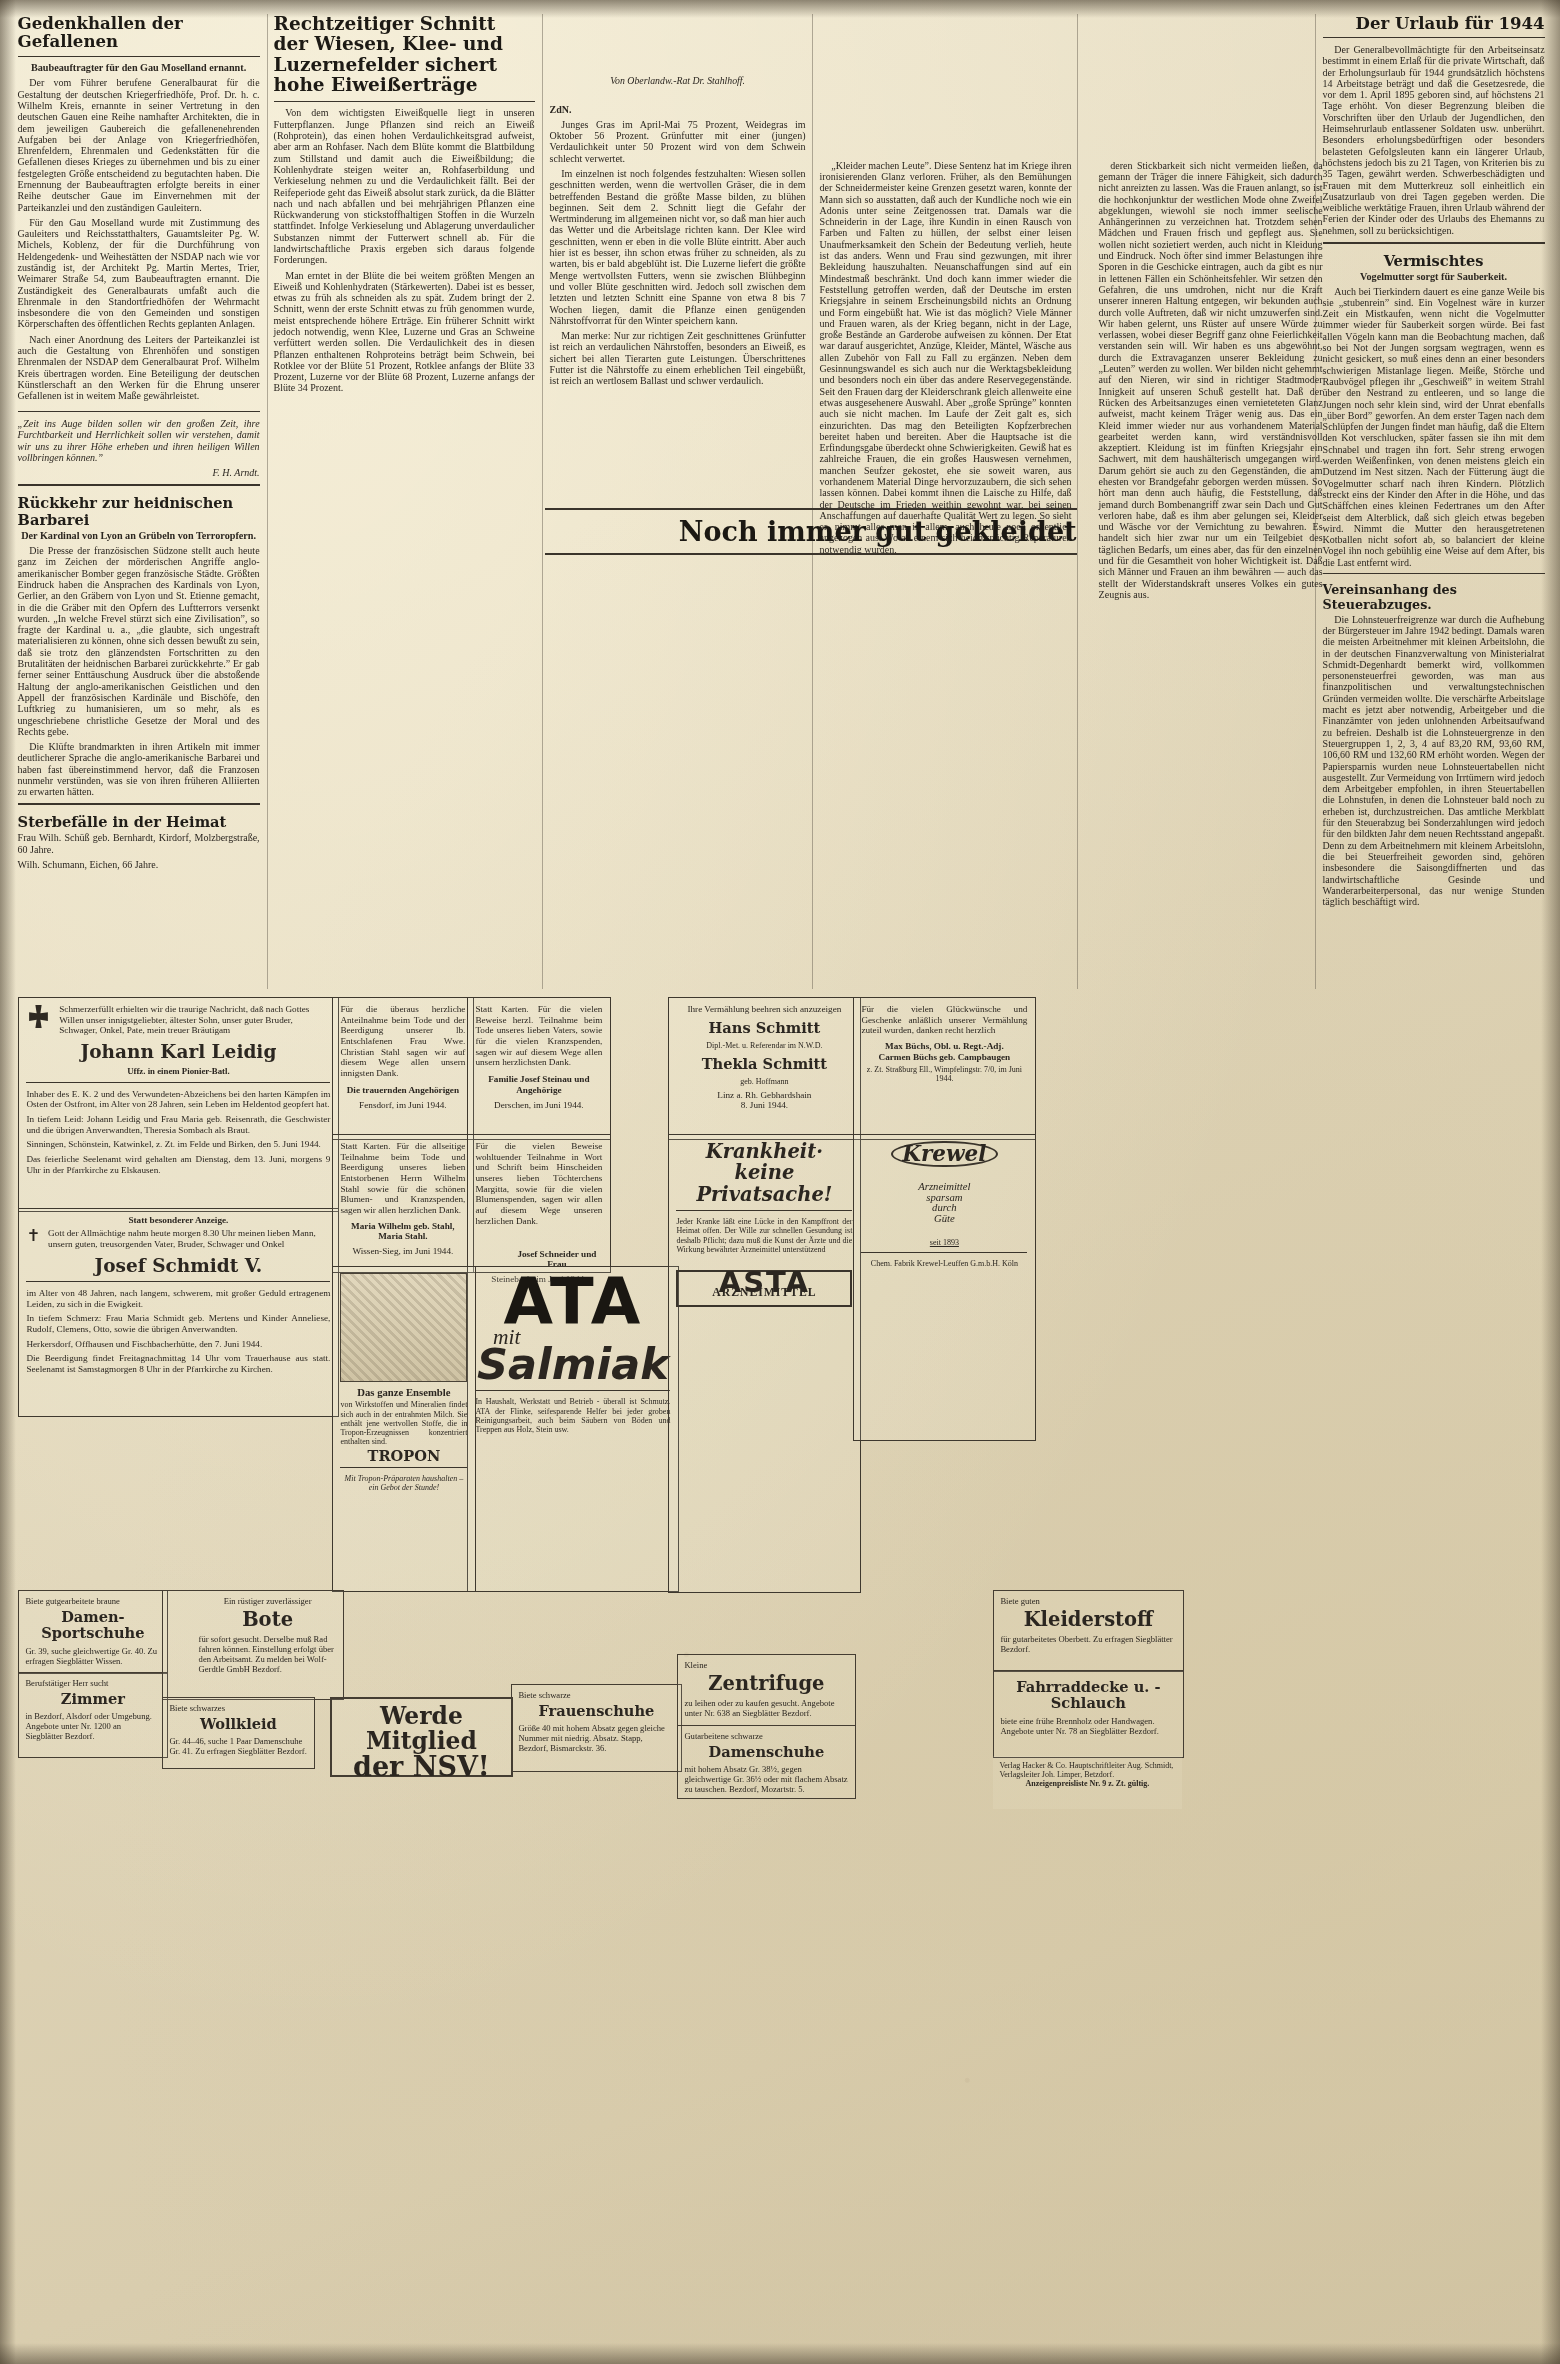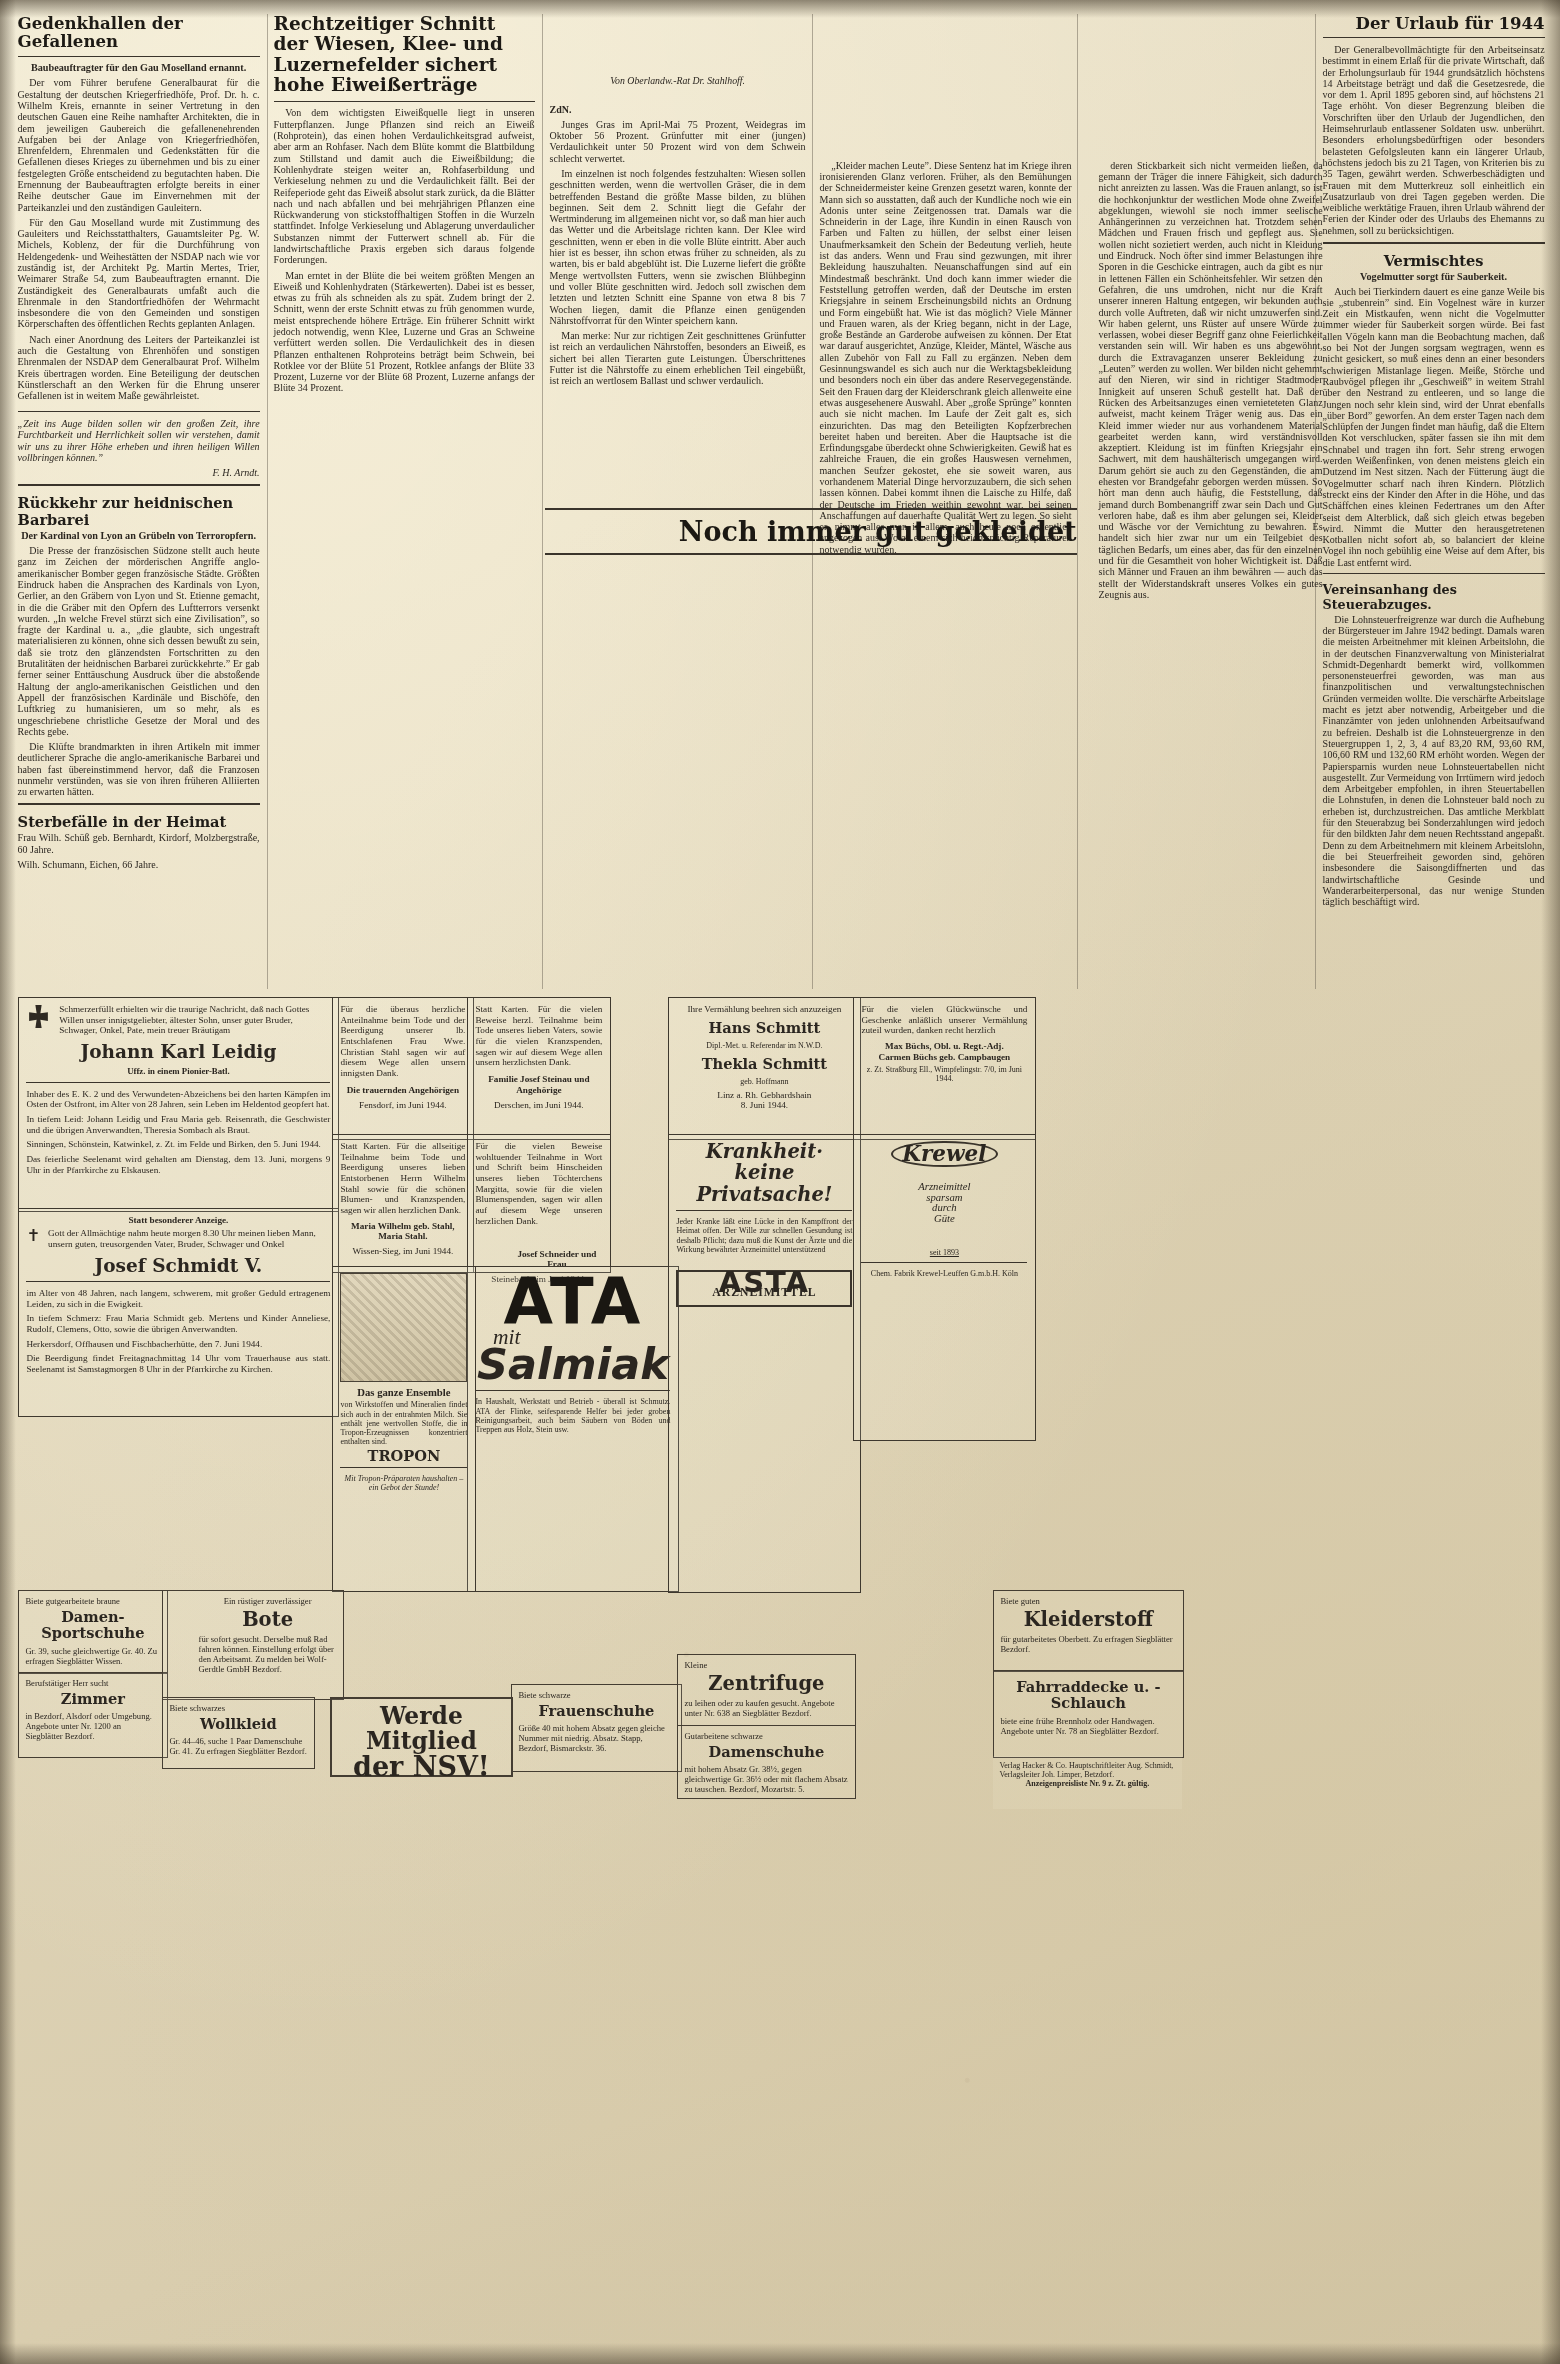--- a/index.html
+++ b/index.html
@@ -370,21 +370,21 @@
         <div class="ctr bold" style="font-size:11.7px;letter-spacing:1px;">ARZNEIMITTEL</div>
       </div>
     </div>
 
     <div class="obox" style="left:835px;top:137px;width:166px;height:293px;">
       <div class="ctr"><span class="oval krewel">Krewel</span></div>
       <div class="ctr ital" style="margin-top:13.7px;font-size:10.7px;">Arzneimittel</div>
       <div class="ctr ital" style="font-size:10.7px;">sparsam</div>
       <div class="ctr ital" style="font-size:10.7px;">durch</div>
       <div class="ctr ital" style="font-size:10.7px;">Güte</div>
-      <div class="ctr tiny" style="margin-top:24px;text-decoration:underline;">seit 1893</div>
+      <div class="ctr tiny" style="margin-top:14px;text-decoration:underline;">seit 1893</div>
       <div class="rule"></div>
       <div class="tiny ctr">Chem. Fabrik Krewel-Leuffen G.m.b.H. Köln</div>
     </div>
   </div>
 
   <div id="classifieds">
 
     <div class="cbox" style="left:0;top:0;width:135px;height:72px;">
       <div class="sm">Biete gutgearbeitete braune</div>
       <div class="ch">Damen-Sportschuhe</div>

